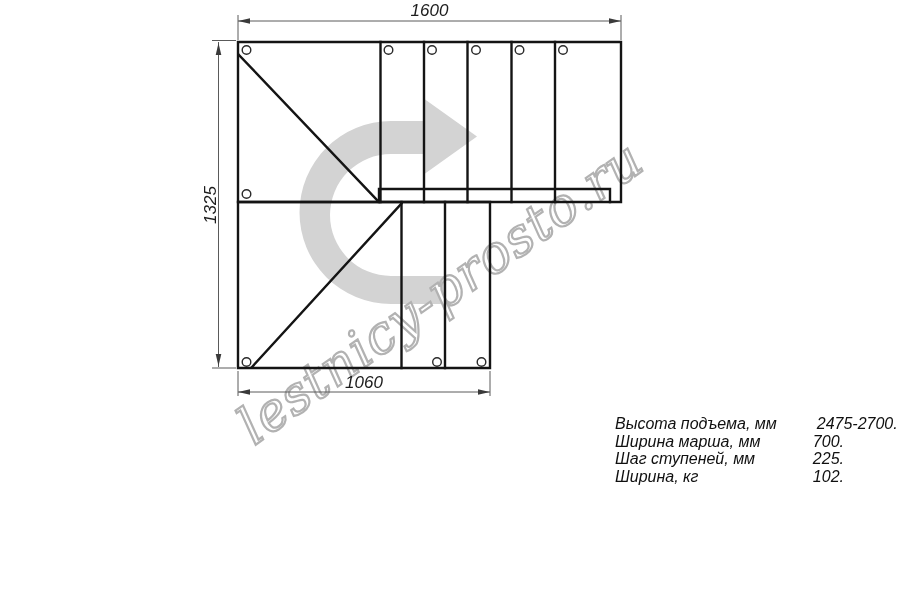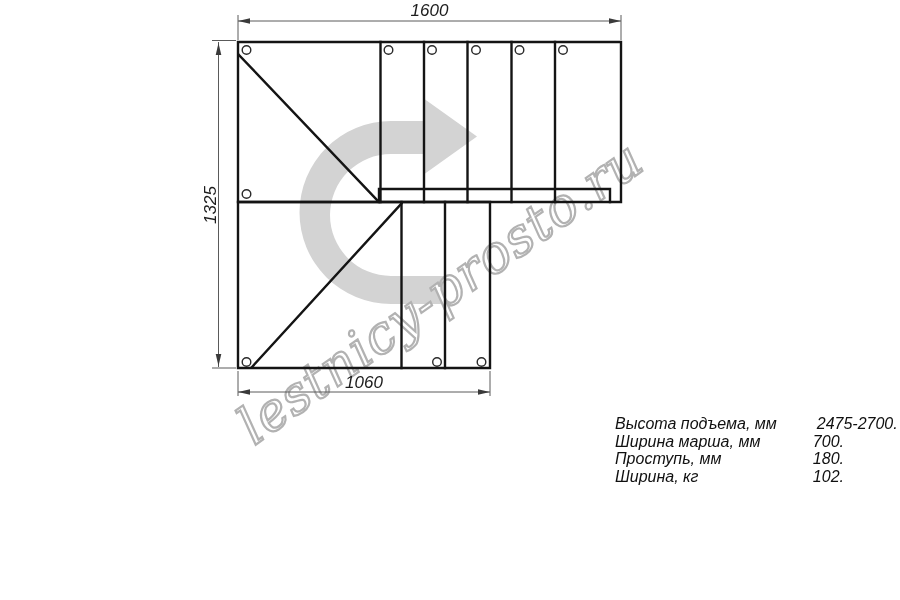--- a/index.html
+++ b/index.html
@@ -81,21 +81,21 @@
   <div class="specs">
     <div class="row">
       <span class="lbl">Высота подъема, мм</span>
       <span class="val">2475-2700.</span>
     </div>
     <div class="row">
       <span class="lbl">Ширина марша, мм</span>
       <span class="val">700.</span>
     </div>
     <div class="row">
-      <span class="lbl">Проступь, мм</span>
-      <span class="val">180.</span>
+      <span class="lbl">Шаг ступеней, мм</span>
+      <span class="val">225.</span>
     </div>
     <div class="row">
       <span class="lbl">Ширина, кг</span>
       <span class="val">102.</span>
     </div>
   </div>
 </div>
 
 </body></html>

